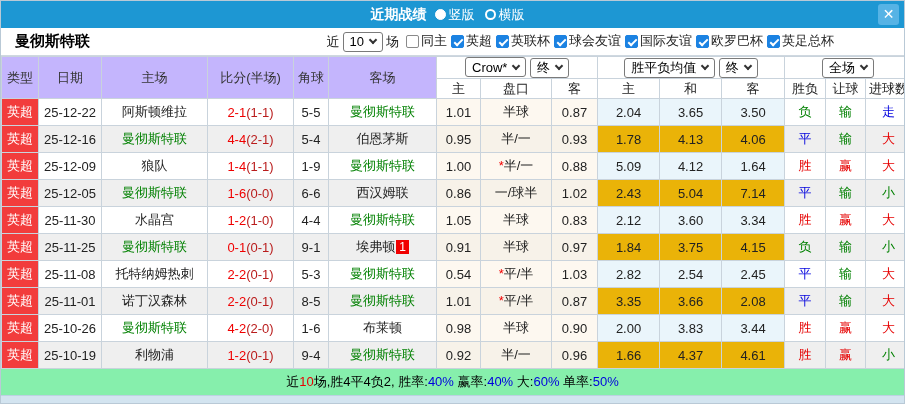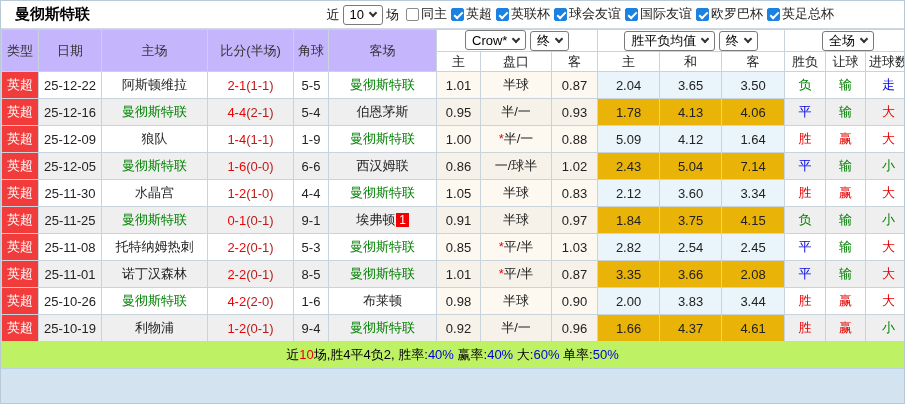--- a/index.html
+++ b/index.html
@@ -39,28 +39,39 @@
   td.league { background:#f23c3c !important; color:#fff; }
   tr.odd td.cream { background:#fdf8f0; }  tr.even td.cream { background:#f7f2e9; }
   tr.odd td.lblue { background:#eaf5fb; }  tr.even td.lblue { background:#eab308; }
   .teamgreen { color:#008000; }
   .score-main { color:#f00000; }
   .score-half { color:#b91c1c; }
   .star { color:#f00000; }
   .badge { display:inline-block; background:#f00000; color:#fff; font-size:12px; line-height:14px; padding:0 3px; margin-left:1px; }
 
   
-  .summary { height:26px; display:flex; align-items:center; justify-content:center; font-size:13px; background:#bef264; flex:0 0 26px; }
+  .summary { height:26px; display:flex; align-items:center; justify-content:center; font-size:13px; background:#86efac; flex:0 0 26px; }
   .strip { flex:1 1 auto; min-height:6px; background:#d3e4f0; border-top:1px solid #bcd2e2; }
 </style>
 </head>
 <body>
 
 <div class="panel">
 
+  <div class="titlebar">
+    <span class="title">近期战绩</span>
+    <span id="layout-radios"><span class="radio-opt">
+          <span class="radio-dot on"></span>
+          <span>竖版</span>
+        </span><span class="radio-opt">
+          <span class="radio-dot off"></span>
+          <span>横版</span>
+        </span></span>
+    <span class="close-btn">✕</span>
+  </div>
 
   <div class="filterbar">
     <span class="team-name">曼彻斯特联</span>
     <span class="filters">
       <span>近</span>
       <span class="sel">
           <span>10</span>
           <i class="car"></i>
         </span>
       <span>场</span>
@@ -257,21 +268,21 @@
           <td style="color: rgb(0, 128, 0);">输</td>
           <td style="color: rgb(0, 128, 0);">小</td>
         </tr>
         <tr class="odd">
           <td class="league">英超</td>
           <td>25-11-08</td>
           <td><span>托特纳姆热刺</span></td>
           <td><span class="score-main">2-2</span><span class="score-half">(0-1)</span></td>
           <td>5-3</td>
           <td><span class="teamgreen">曼彻斯特联</span></td>
-          <td class="cream">0.85</td>
+          <td class="cream">0.54</td>
           <td class="cream"><span class="star">*</span><span>平/半</span></td>
           <td class="cream">1.03</td>
           <td class="lblue">2.82</td>
           <td class="lblue">2.54</td>
           <td class="lblue">2.45</td>
           <td style="color: rgb(0, 0, 221);">平</td>
           <td style="color: rgb(0, 128, 0);">输</td>
           <td style="color: rgb(230, 0, 0);">大</td>
         </tr>
         <tr class="even">

